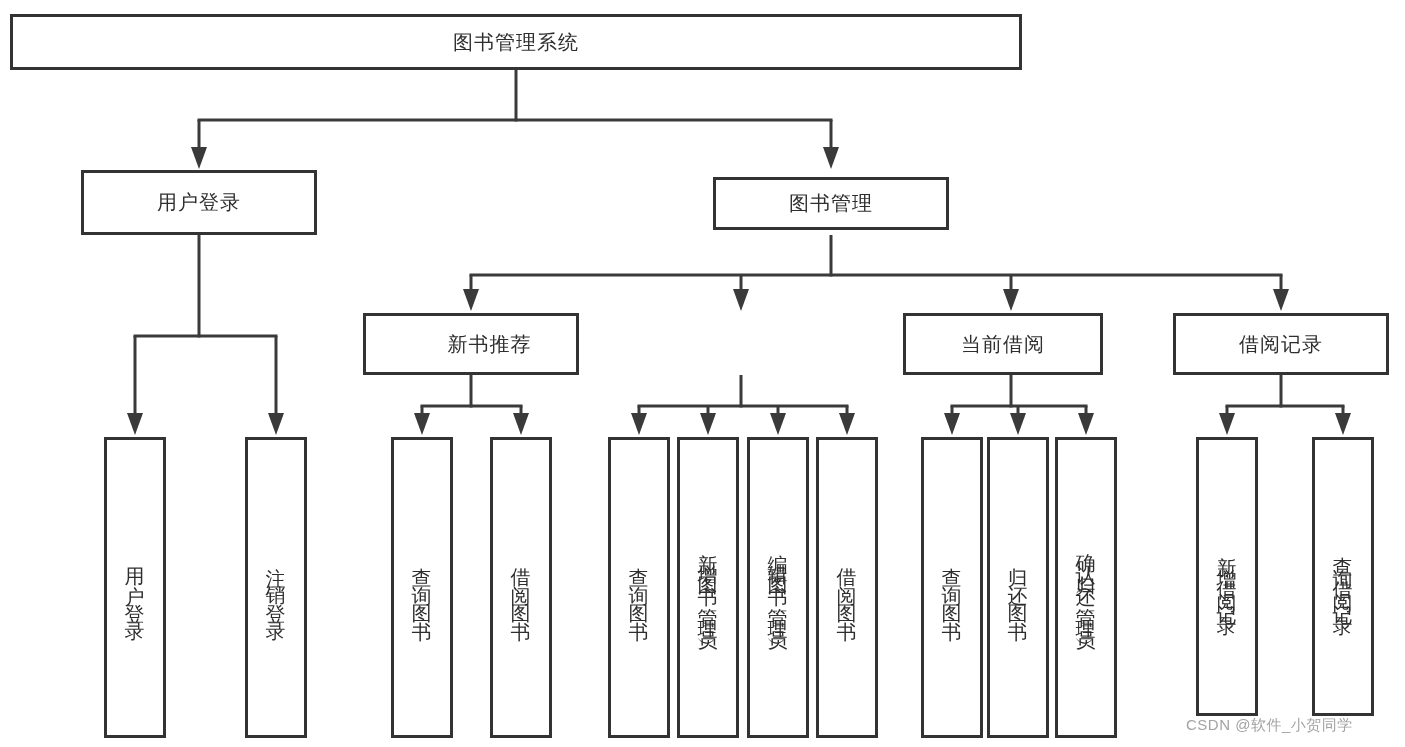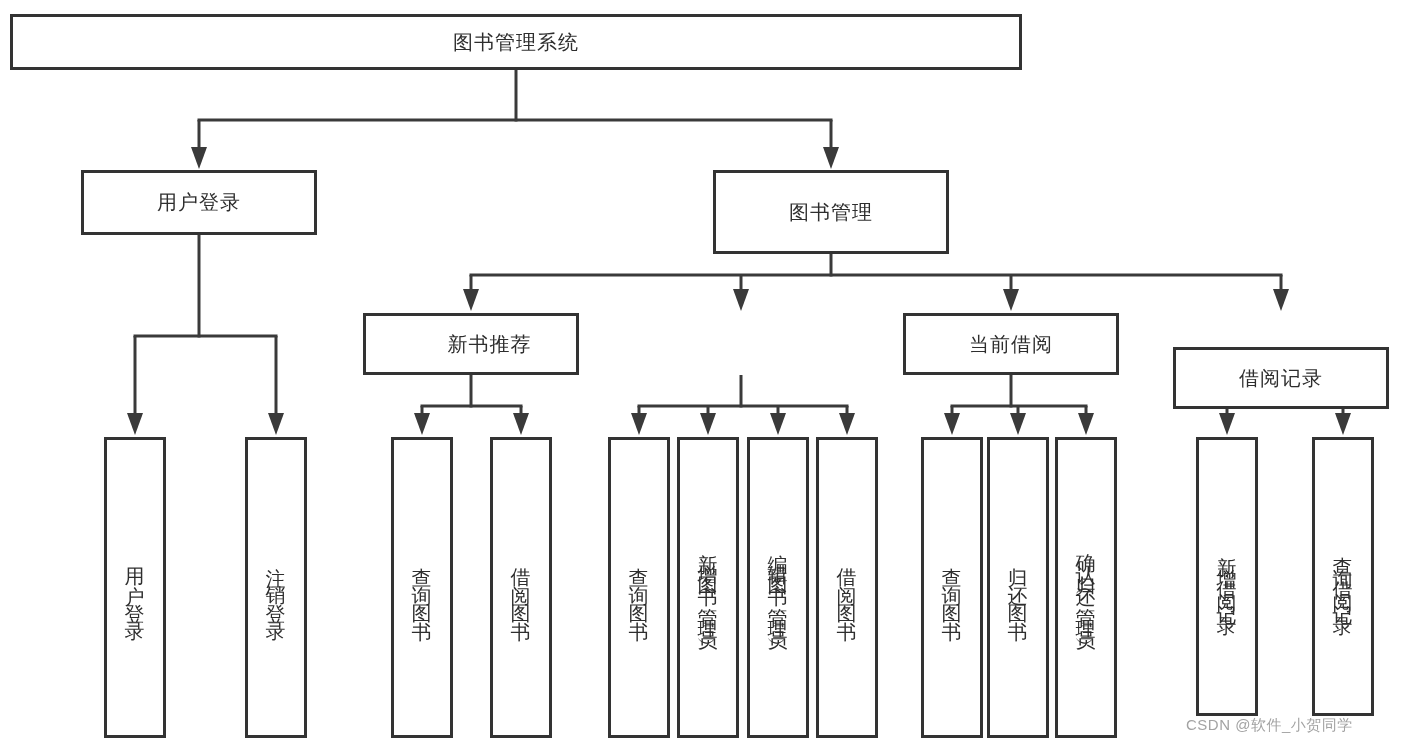--- a/index.html
+++ b/index.html
@@ -114,25 +114,25 @@
       <polygon points="1010,413 1026,413 1018,435"></polygon>
       <polygon points="1078,413 1094,413 1086,435"></polygon>
       <polygon points="1219,413 1235,413 1227,435"></polygon>
       <polygon points="1335,413 1351,413 1343,435"></polygon>
     </g>
   </svg>
 
   <div class="box hbox" style="left:10px;top:14px;width:1012px;height:56px;">图书管理系统</div>
 
   <div class="box hbox" style="left:81px;top:170px;width:236px;height:65px;">用户登录</div>
-  <div class="box hbox" style="left:713px;top:170px;width:236px;height:84px;">图书管理</div>
+  <div class="box hbox" style="left:713px;top:177px;width:236px;height:53px;">图书管理</div>
 
   <div class="box hbox" style="left:363px;top:313px;width:216px;height:62px;padding-left:37px;">新书推荐</div>
-  <div class="box hbox" style="left:903px;top:313px;width:216px;height:62px;">当前借阅</div>
-  <div class="box hbox" style="left:1173px;top:313px;width:216px;height:62px;margin-top:34px;">借阅记录</div>
+  <div class="box hbox" style="left:903px;top:313px;width:200px;height:62px;">当前借阅</div>
+  <div class="box hbox" style="left:1173px;top:313px;width:216px;height:62px;">借阅记录</div>
 
   <div class="box vbox ls-s" style="left:104px;top:437px;width:62px;height:301px;">
     <span>用户登录</span>
     </div>
   <div class="box vbox ls-s" style="left:245px;top:437px;width:62px;height:301px;">
     <span>注销登录</span>
     </div>
 
   <div class="box vbox ls-s" style="left:391px;top:437px;width:62px;height:301px;">
     <span>查询图书</span>

